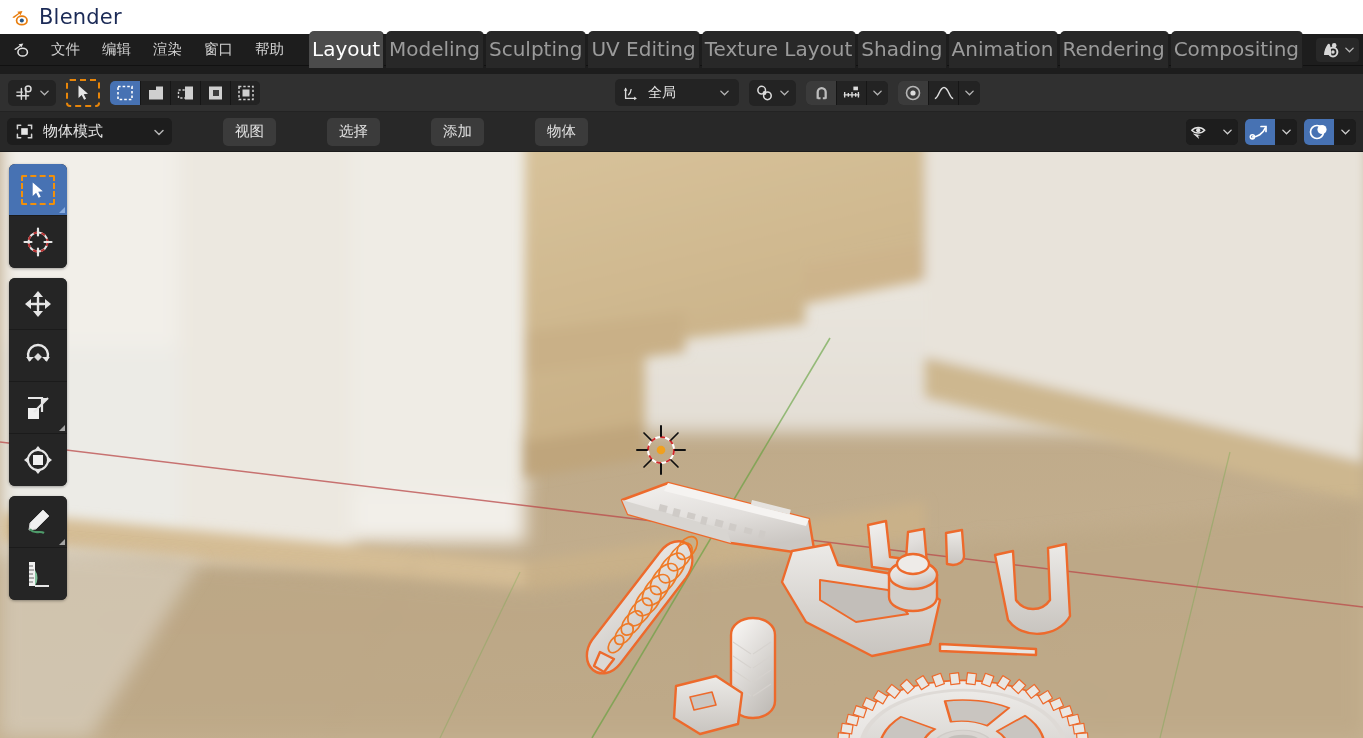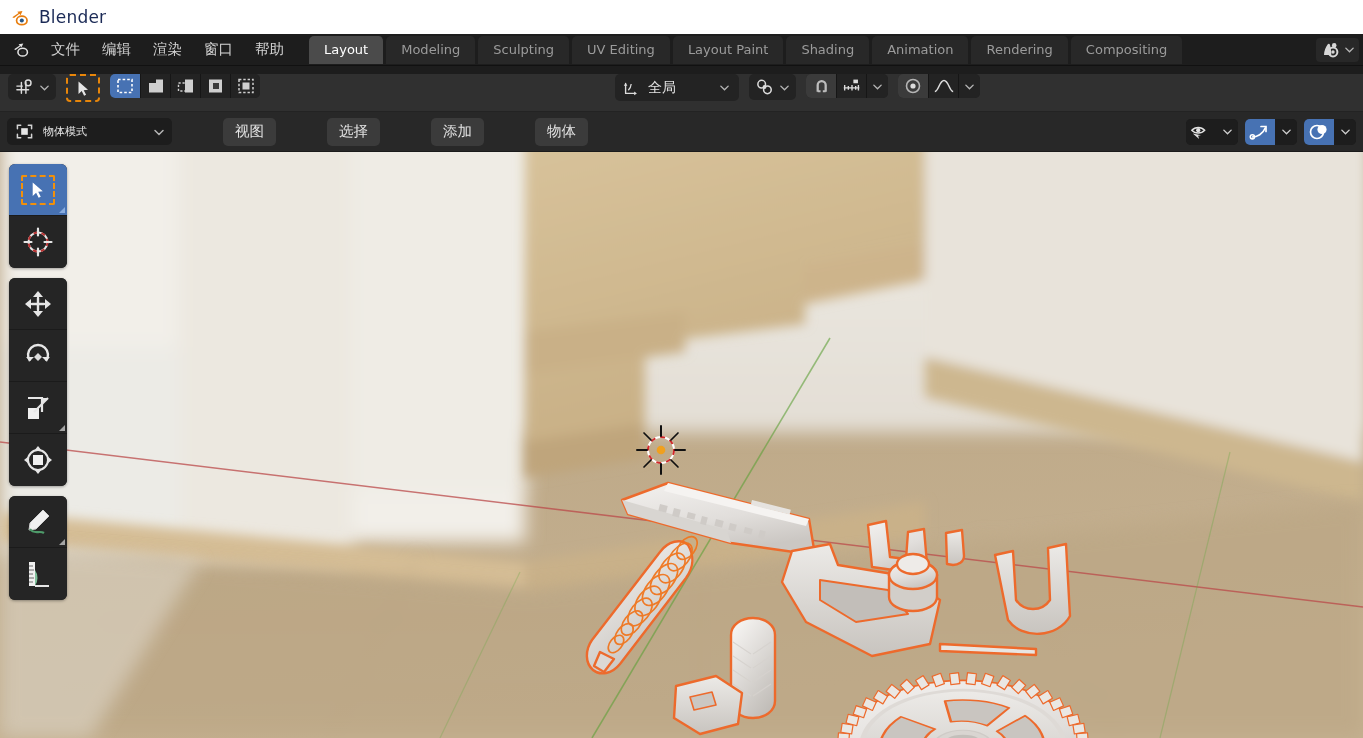--- a/index.html
+++ b/index.html
@@ -12,61 +12,61 @@
   #app { position: relative; width: 1363px; height: 738px; }
 
   
   .titlebar {
     position: absolute; top: 0; left: 0; width: 1363px; height: 34px;
     background: #ffffff;
     display: flex; align-items: center; gap: 8px;
     padding-left: 10px;
   }
   .titlebar .app-title {
-    font-size: 17px; color: #1b2a56; letter-spacing: .2px;
+    font-size: 21px; color: #1b2a56; letter-spacing: .2px;
     font-family: "DejaVu Sans", "Liberation Sans", sans-serif;
   }
   .blender-logo { width: 21px; height: 21px; flex: none; }
 
   
   .topbar {
     position: absolute; top: 34px; left: 0; width: 1363px; height: 32px;
     background: #1d1d1d;
     display: flex; align-items: center;
     padding-left: 8px;
     border-bottom: 1px solid #111;
   }
   .topbar .logo-btn { width: 26px; height: 26px; display:flex; align-items:center; justify-content:center; flex:none; }
   .menu-item {
     color: #d2d2d2; font-size: 14.5px;
     padding: 4px 11px; border-radius: 4px; white-space: nowrap;
     cursor: default;
   }
   .tabs { display: flex; align-items: center; margin-left: 14px; gap: 2px; }
   .tab {
-    font-size: 13px; color: #9b9b9b;
-    padding: 6px 15px 7px; border-radius: 5px 5px 0 0;
+    font-size: 20px; color: #9b9b9b;
+    padding: 6px 3px 7px; border-radius: 5px 5px 0 0;
     background: #282828; white-space: nowrap;
     border-right: 1px solid #1d1d1d;
   }
   .tab.active { background: #4b4b4b; color: #ffffff; }
   .topbar-right {
     margin-left: auto; display: flex; align-items: center;
     padding-right: 4px;
   }
   .scene-chip {
     display: flex; align-items: center; gap: 2px;
     background: #282828; border-radius: 4px; padding: 3px 4px;
   }
 
   
   .toolheader {
     position: absolute; top: 74px; left: 0; width: 1363px; height: 38px;
     background: #303030;
-    display: flex; align-items: flex-start; gap: 10px;
+    display: flex; align-items: center; gap: 10px;
     padding: 0 8px;
     border-bottom: 1px solid #232323;
   }
   .btn-group { display: flex; align-items: center; background: #232323; border-radius: 5px; overflow: hidden; }
   .ico-btn {
     width: 30px; height: 24px; display: flex; align-items: center; justify-content: center;
     background: #232323;
   }
   .ico-btn.sep { border-left: 1px solid #161616; }
   .ico-btn.on { background: #4772b3; }
@@ -95,21 +95,21 @@
     background: #282828;
     display: flex; align-items: center; gap: 7px;
     padding: 0 7px;
     border-bottom: 1px solid #1b1b1b;
   }
   .mode-drop {
     display: flex; align-items: center; gap: 9px;
     background: #1d1d1d; border-radius: 5px; height: 27px;
     padding: 0 8px; min-width: 165px;
   }
-  .mode-drop .label { color: #e6e6e6; font-size: 11px; }
+  .mode-drop .label { color: #e6e6e6; font-size: 15px; }
   .mode-drop .chev { margin-left: auto; }
   .vp-menu {
     color: #e2e2e2; font-size: 14.5px;
     background: #3b3b3b; border-radius: 5px;
     padding: 4px 12px 5px;
     margin-left: 44px;
   }
   .vpheader-right { margin-left: auto; display: flex; align-items: center; gap: 7px; }
   .seg {
     display: flex; align-items: center; background: #1d1d1d; border-radius: 5px;
@@ -203,21 +203,21 @@
       <span class="menu-item">渲染</span>
       <span class="menu-item">窗口</span>
       <span class="menu-item">帮助</span>
     </div>
 
     <div class="tabs">
       <span class="tab active">Layout</span>
       <span class="tab">Modeling</span>
       <span class="tab">Sculpting</span>
       <span class="tab">UV Editing</span>
-      <span class="tab">Layout Paint</span>
+      <span class="tab">Texture Layout</span>
       <span class="tab">Shading</span>
       <span class="tab">Animation</span>
       <span class="tab">Rendering</span>
       <span class="tab">Compositing</span>
     </div>
 
     <div class="topbar-right">
       <div class="scene-chip">
         <span>
           <svg width="22" height="18" viewBox="0 0 22 18">

